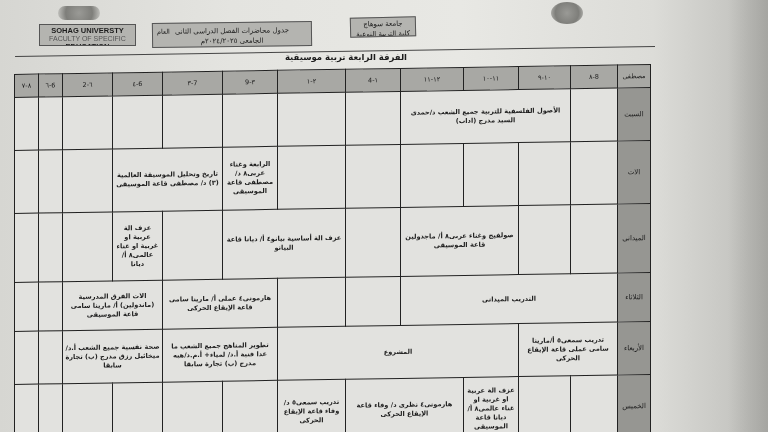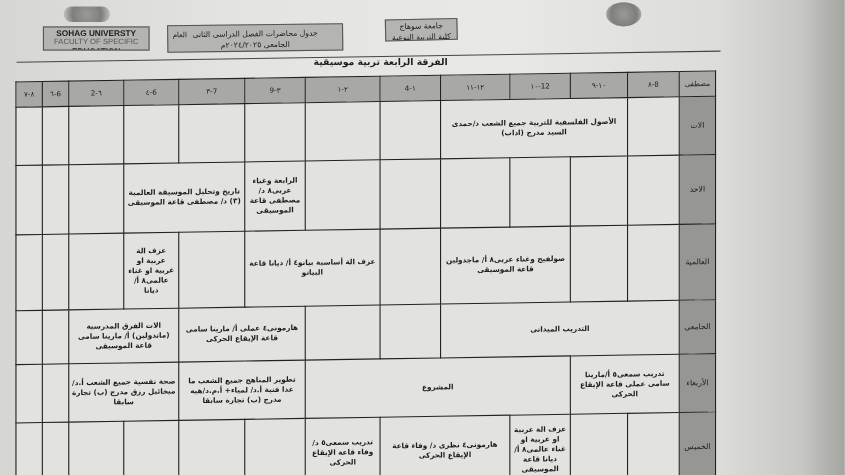--- a/index.html
+++ b/index.html
@@ -99,77 +99,77 @@
         <col style="width:50px">
         <col style="width:50px">
         <col style="width:24px">
     <col style="width:24px">
   </colgroup>
   <tbody>
         <tr>
     <th>مصطفى</th>
     <th>8-٨</th>
     <th>١٠-٩</th>
-    <th>12-١٠</th>
+    <th>١١-١٠</th>
     <th>١٢-١١</th>
     <th>١-4</th>
     <th>٢-١</th>
     <th>٣-9</th>
     <th>7-٣</th>
     <th>6-٤</th>
     <th>٦-2</th>
     <th>6-٦</th>
     <th>٨-٧</th>
   </tr>
 
   <tr class="r-sat">
+    <td class="day">السبت</td>
+    <td></td>
+    <td colspan="3" class="filled">الأصول الفلسفية للتربية جميع الشعب د/حمدى السيد مدرج (اداب)</td>
+    <td></td>
+    <td></td>
+    <td></td>
+    <td></td>
+    <td></td>
+    <td></td>
+    <td></td>
+    <td></td>
+  </tr>
+
+  <tr class="r-sun">
     <td class="day">الات</td>
-    <td></td>
-    <td colspan="3" class="filled">الأصول الفلسفية للتربية جميع الشعب د/حمدى السيد مدرج (اداب)</td>
-    <td></td>
-    <td></td>
-    <td></td>
-    <td></td>
-    <td></td>
-    <td></td>
-    <td></td>
-    <td></td>
-  </tr>
-
-  <tr class="r-sun">
-    <td class="day">الاحد</td>
     <td></td>
     <td></td>
     <td></td>
     <td></td>
     <td></td>
     <td></td>
     <td class="filled">الرابعة وغناء عربى٨ د/ مصطفى قاعة الموسيقى</td>
     <td colspan="2" class="filled">تاريخ وتحليل الموسيقة العالمية (٣) د/ مصطفى قاعة الموسيقى</td>
     <td></td>
     <td></td>
     <td></td>
   </tr>
 
   <tr class="r-mon">
-    <td class="day">العالمية</td>
+    <td class="day">الميدانى</td>
     <td></td>
     <td></td>
     <td colspan="2" class="filled">صولفيج وغناء عربى٨ أ/ ماجدولين قاعة الموسيقى</td>
     <td></td>
     <td colspan="2" class="filled">عزف الة أساسية بيانو٤ أ/ ديانا   قاعة البيانو</td>
     <td></td>
     <td class="filled">عزف الة عربية او غربية او غناء عالمى٨ أ/ ديانا</td>
     <td></td>
     <td></td>
     <td></td>
   </tr>
 
   <tr class="r-tue">
-    <td class="day">الجامعى</td>
+    <td class="day">الثلاثاء</td>
     <td colspan="4" class="filled">التدريب الميدانى</td>
     <td></td>
     <td></td>
     <td colspan="2" class="filled">هارمونى٤ عملى أ/ مارينا سامى  قاعة الإيقاع الحركى</td>
     <td colspan="2" class="filled">الات الفرق المدرسية (ماندولين) أ/ مارينا سامى قاعة الموسيقى</td>
     <td></td>
     <td></td>
   </tr>
 
   <tr class="r-wed">

